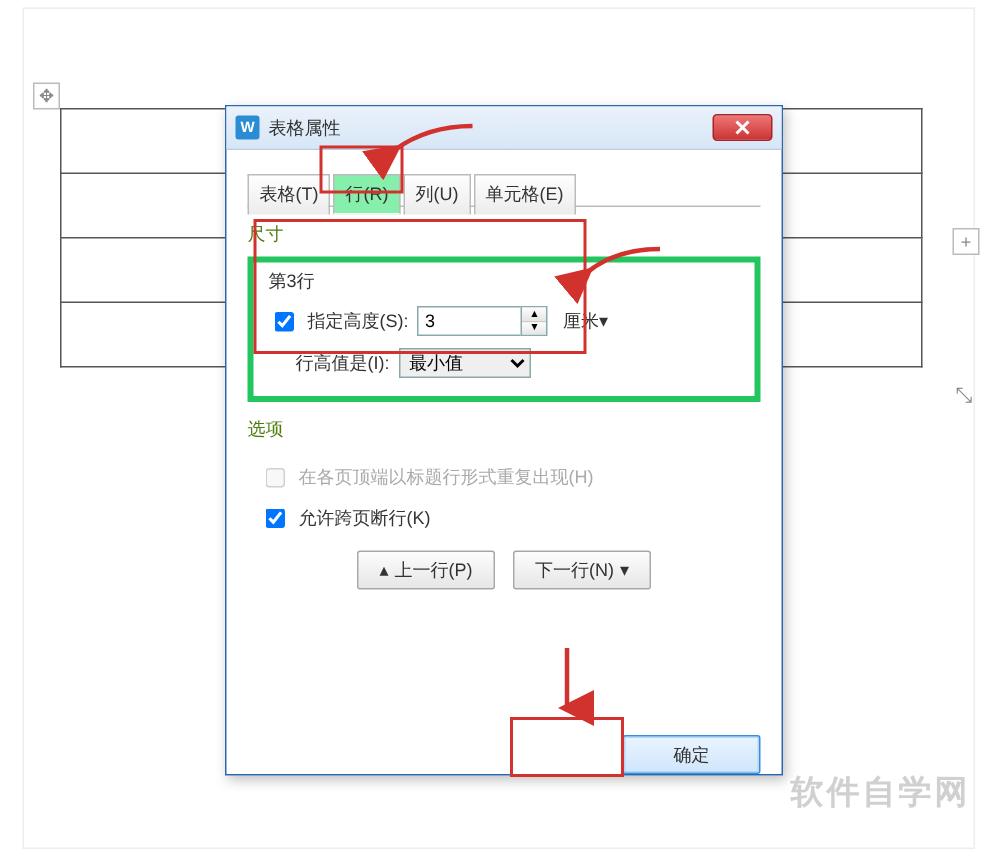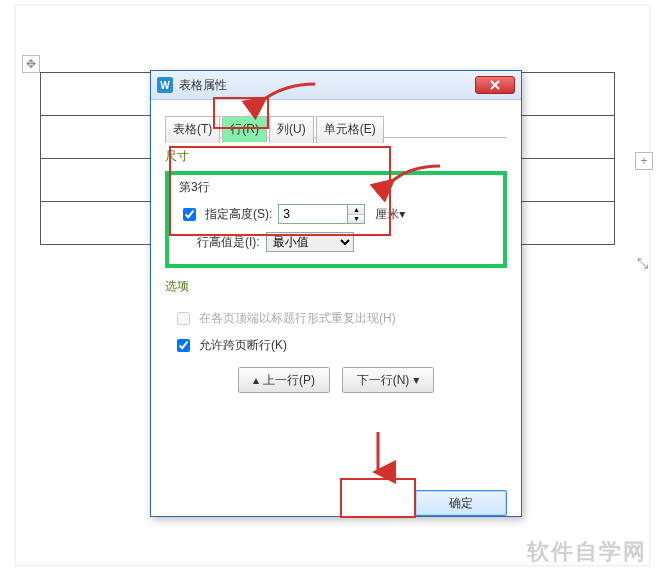--- a/index.html
+++ b/index.html
@@ -37,21 +37,21 @@
 .navrow{display:flex;justify-content:center;gap:12px;margin-top:12px}
 .btn{min-width:90px;height:24px;border:1px solid #a8a8a8;background:linear-gradient(#fdfdfd,#e6e6e6);display:flex;align-items:center;justify-content:center;gap:4px;cursor:pointer;font-size:12px;border-radius:2px}
 .btn.primary{border:1px solid #3b8de0;background:linear-gradient(#eaf4ff,#cfe6fb);box-shadow:0 0 0 1px #b3d7f7 inset}
 .btn:disabled,.disabled{color:#aaa}
 .dlg-footer{position:absolute;bottom:0;right:14px;display:flex;gap:3px}
 
 .arrow{position:absolute;pointer-events:none}
 .arrow svg{overflow:visible}
 .annot-box{position:absolute;border:2px solid #d2322d;pointer-events:none}
 
-.watermark{position:absolute;right:18px;bottom:4px;font-size:22px;font-weight:bold;color:rgba(170,170,170,.55);letter-spacing:2px;font-family:"Microsoft YaHei",sans-serif;text-shadow:0 1px 0 #fff,0 -1px 0 #fff,1px 0 0 #fff,-1px 0 0 #fff}
+.watermark{position:absolute;right:18px;bottom:28px;font-size:22px;font-weight:bold;color:rgba(170,170,170,.55);letter-spacing:2px;font-family:"Microsoft YaHei",sans-serif;text-shadow:0 1px 0 #fff,0 -1px 0 #fff,1px 0 0 #fff,-1px 0 0 #fff}
 </style>
 </head>
 <body>
 
 <div class="stage">
   <div class="page-border"></div>
 
   <table class="bg-table">
     <tbody>
         <tr>

